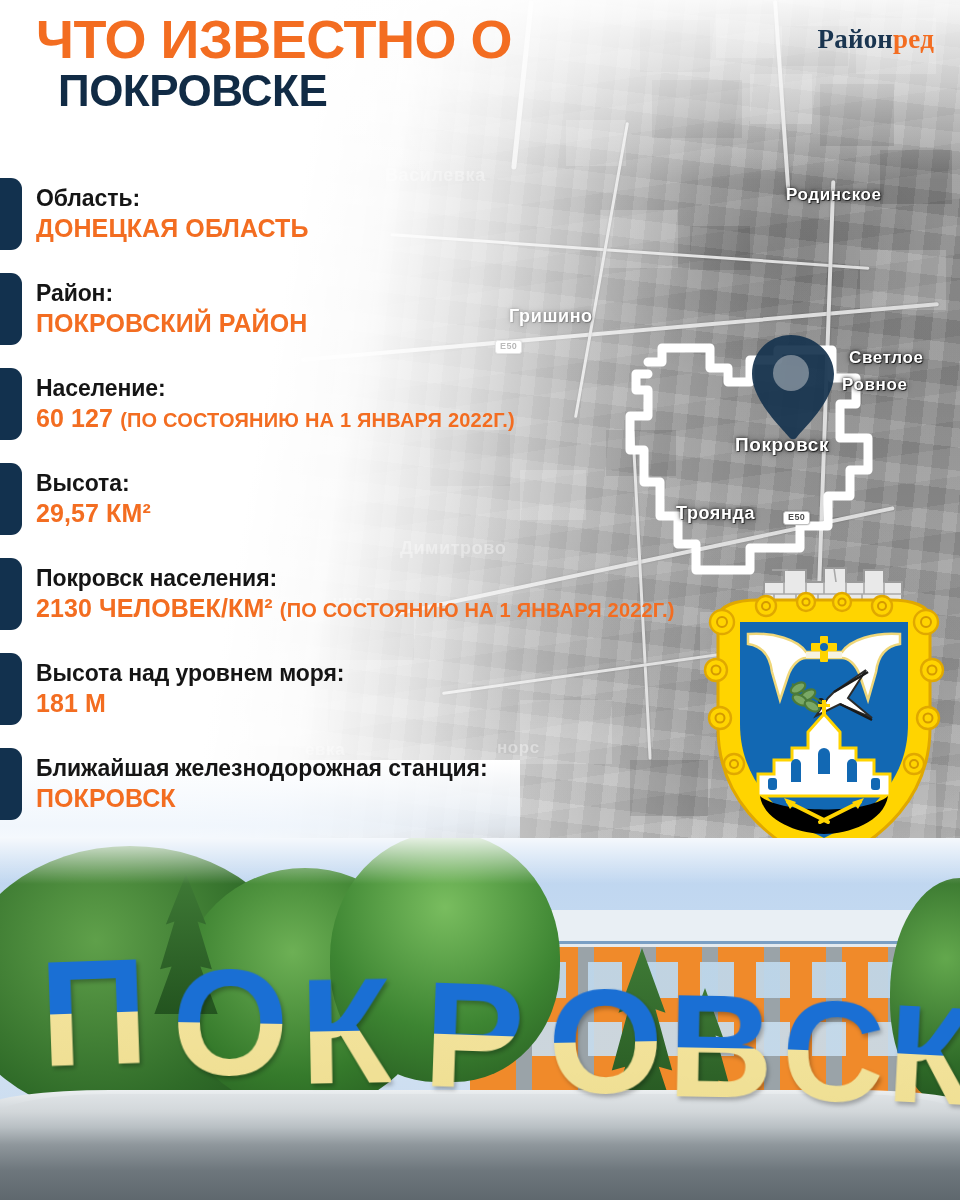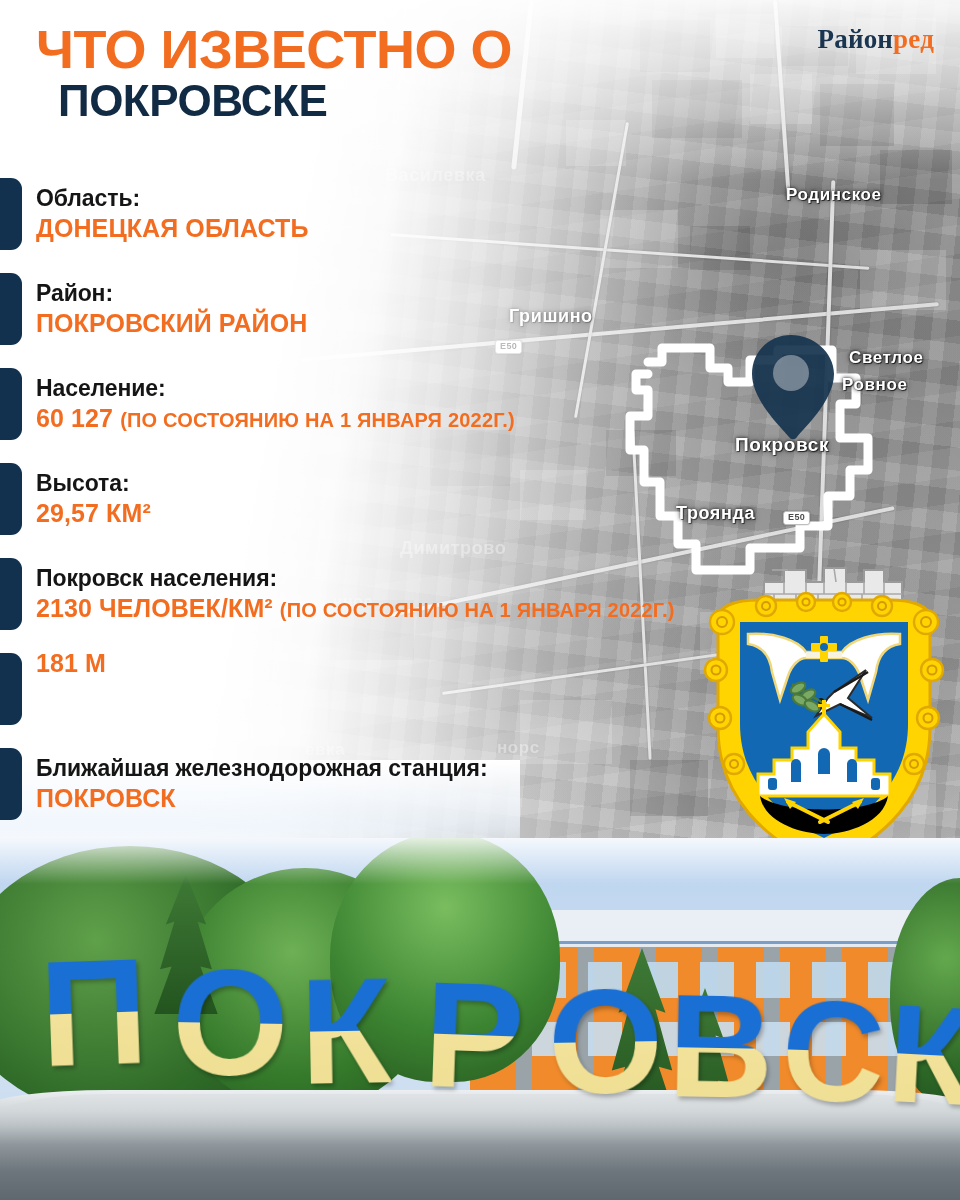--- a/index.html
+++ b/index.html
@@ -73,21 +73,21 @@
     border:1px solid #b9b9b9; border-radius:3px;
     font-size:9px; font-weight:700; letter-spacing:.4px;
     padding:1px 4px; line-height:1.1;
     box-shadow:0 0 2px rgba(0,0,0,.3);
   }
 
   
   .map-pin { position:absolute; left:745px; top:333px; width:92px; height:108px; }
 
   
-  .header { position:absolute; left:0; top:0; width:904px; padding:22px 30px 0 36px; }
+  .header { position:absolute; left:0; top:0; width:904px; padding:12px 30px 0 36px; }
   .title-l1 {
     color:#F36D21; font-size:54px; font-weight:800; line-height:1.0;
     letter-spacing:-.5px; text-transform:uppercase;
   }
   .title-l2 {
     color:#112B45; font-size:44px; font-weight:800; line-height:1.12;
     letter-spacing:-.5px; text-transform:uppercase; padding-left:22px;
   }
   .logo {
     position:absolute; right:26px; top:26px;
@@ -306,20 +306,21 @@
       <div class="fact">
         <div class="bullet"></div>
         <div class="fact-body">
           <div class="fact-label">Покровск населения:</div>
           <div class="fact-value"><span>2130 ЧЕЛОВЕК/КМ²</span> <span class="fact-note">(ПО СОСТОЯНИЮ НА 1 ЯНВАРЯ 2022Г.)</span></div>
         </div>
       </div>
       <div class="fact">
         <div class="bullet"></div>
         <div class="fact-body">
+          <div class="fact-label">Высота над уровнем моря:</div>
           <div class="fact-value"><span>181 М</span></div>
         </div>
       </div>
       <div class="fact">
         <div class="bullet"></div>
         <div class="fact-body">
           <div class="fact-label">Ближайшая железнодорожная станция:</div>
           <div class="fact-value"><span>ПОКРОВСК</span></div>
         </div>
       </div>

